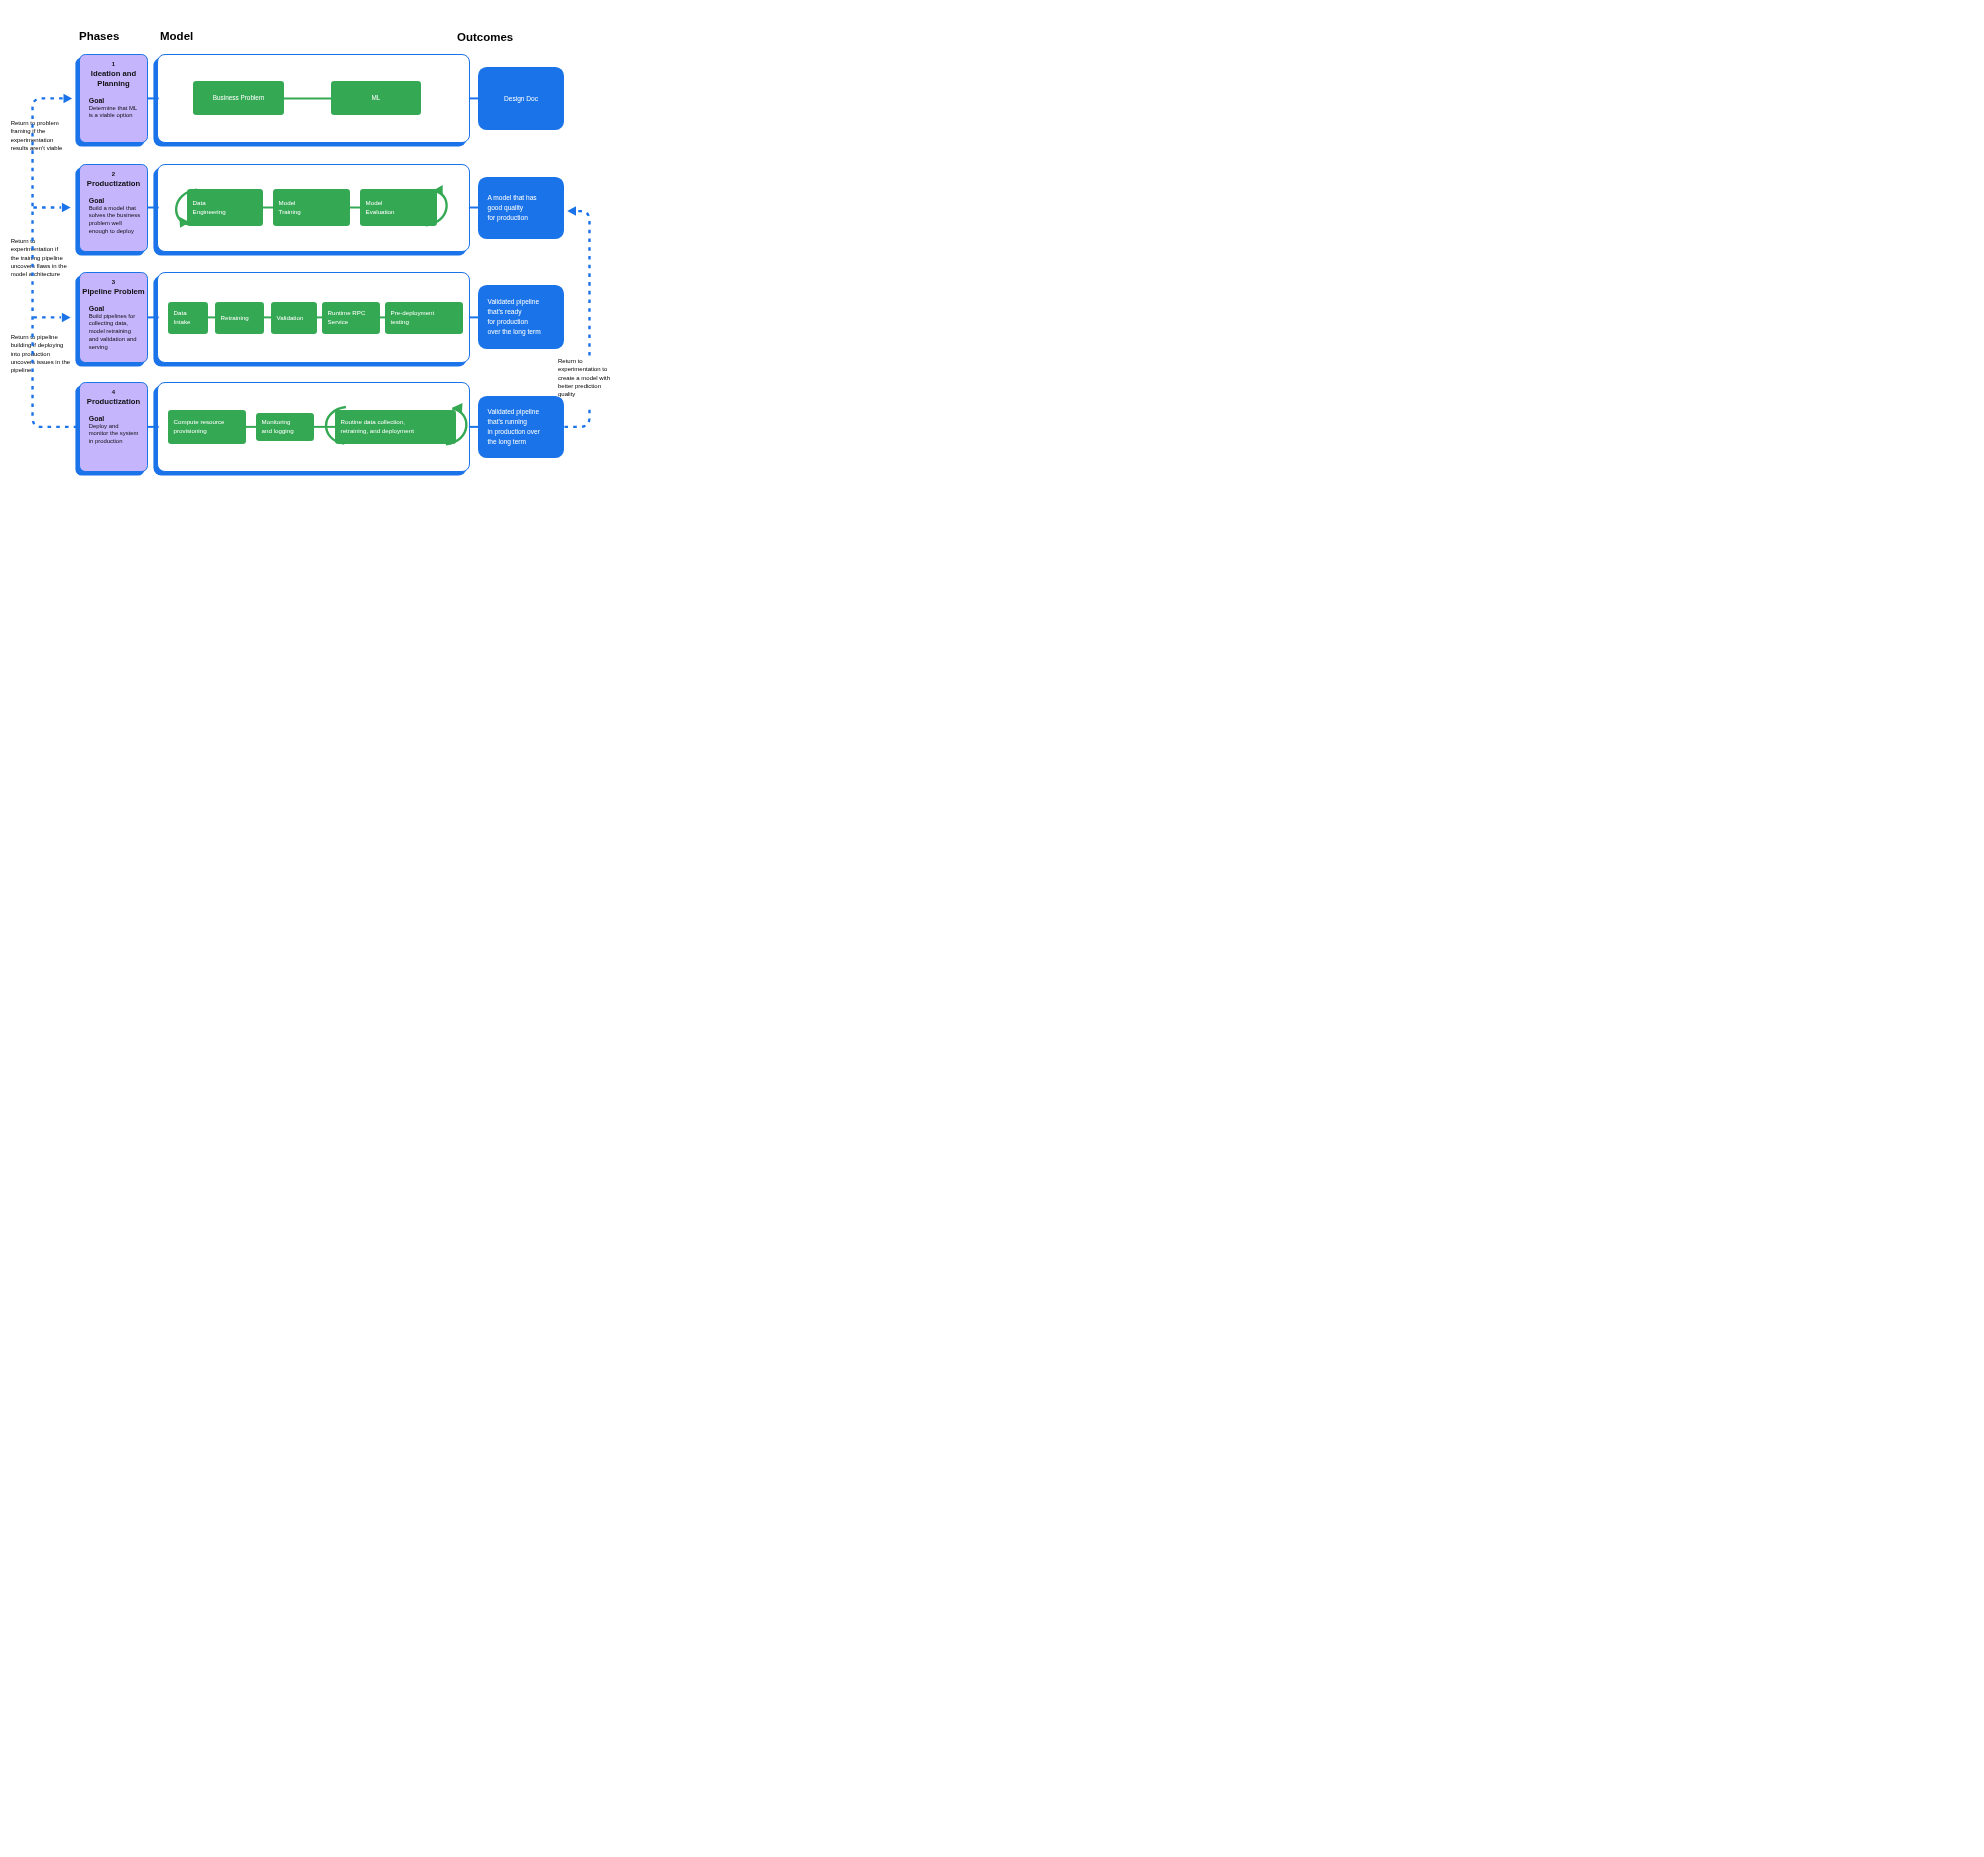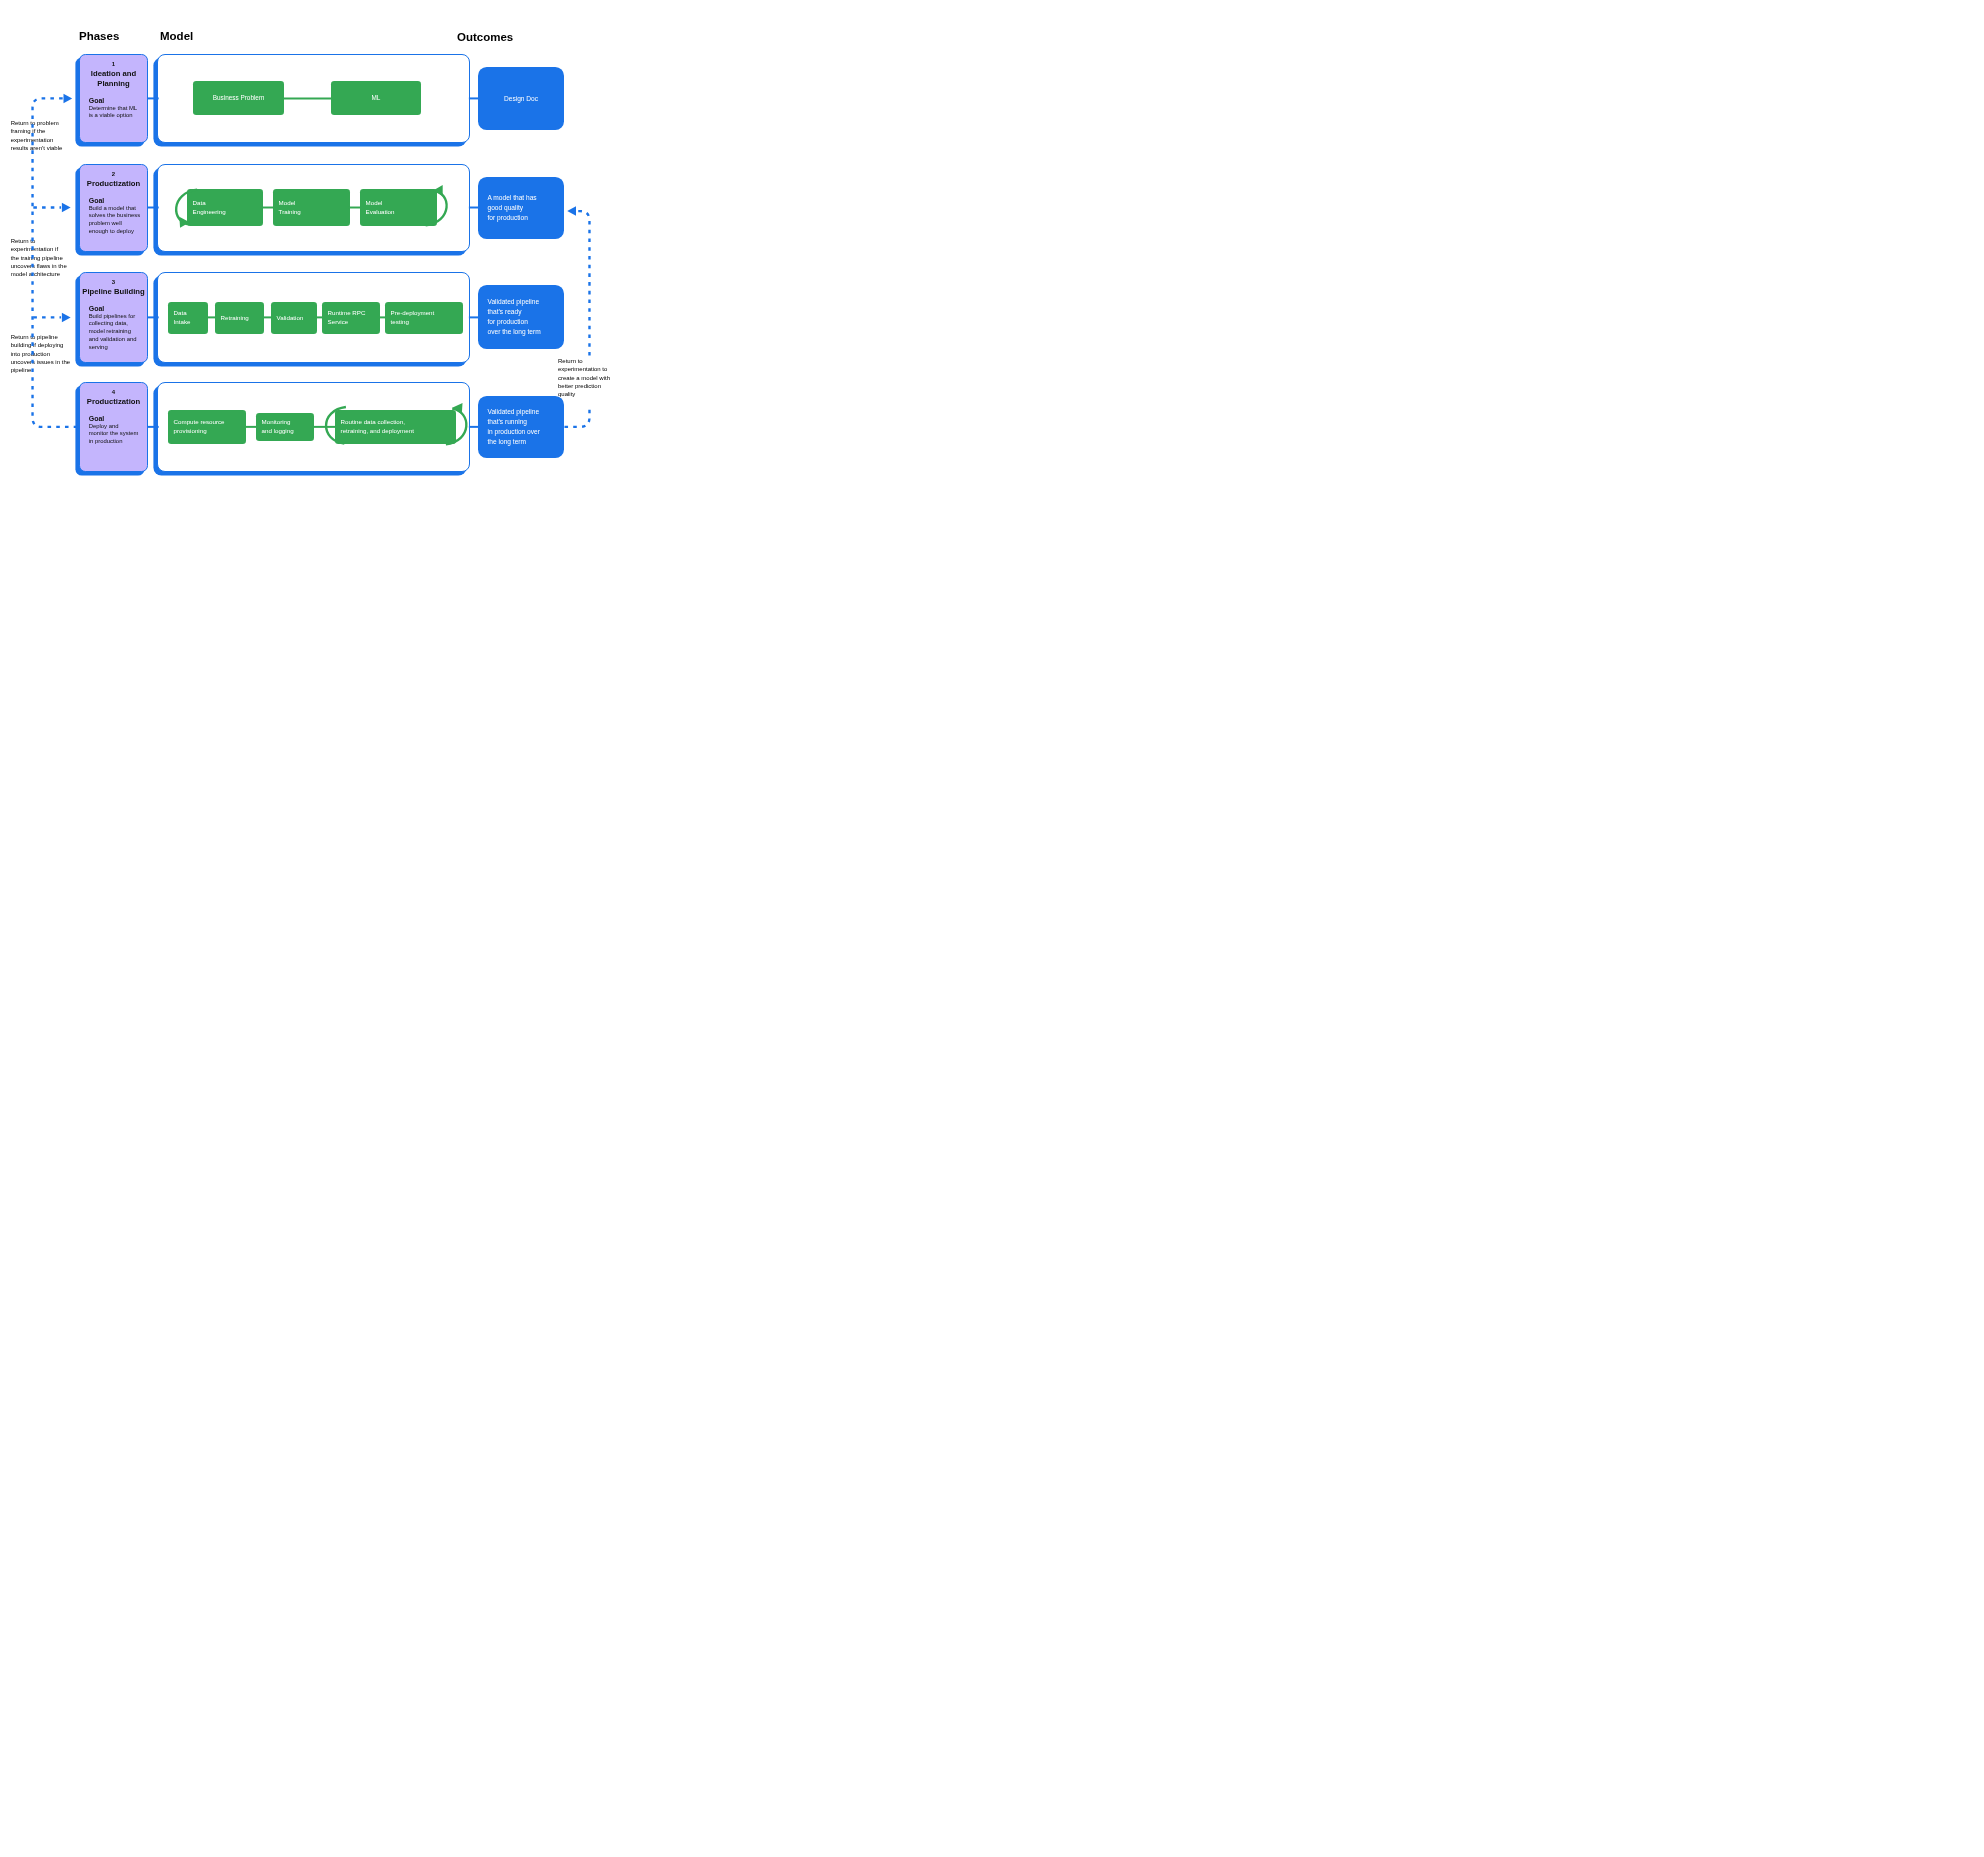--- a/index.html
+++ b/index.html
@@ -133,21 +133,21 @@
   <div class="task left" style="left:273px;top:189px;width:77px;height:37px">Model
 Training</div>
   <div class="task left" style="left:360px;top:189px;width:77px;height:37px">Model
 Evaluation</div>
   <div class="outcome" style="top:177px;height:62px">A model that has
 good quality
 for production</div>
 
   <div class="phase" style="top:272px;height:91px">
     <div class="num">3</div>
-    <div class="title">Pipeline Building</div>
+    <div class="title">Pipeline Problem</div>
     <div class="goal-label">Goal</div>
     <div class="goal">Build pipelines for
 collecting data,
 model retraining
 and validation and
 serving</div>
   </div>
   <div class="tcontainer" style="top:272px;height:91px"></div>
   <div class="task left" style="left:168px;top:302px;width:40px;height:32px">Data
 Intake</div>

